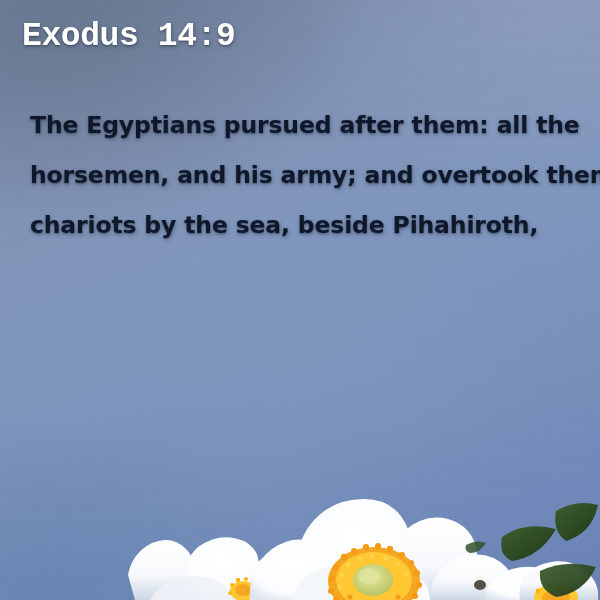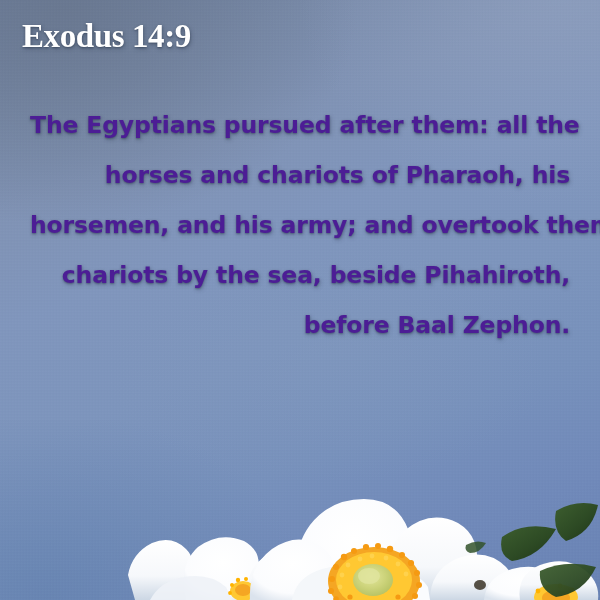--- a/index.html
+++ b/index.html
@@ -70,42 +70,42 @@
     background-image:
       repeating-linear-gradient(0deg, rgba(255,255,255,0.05) 0px, rgba(255,255,255,0.05) 1px, rgba(0,0,0,0.035) 2px, rgba(0,0,0,0.035) 3px),
       repeating-linear-gradient(90deg, rgba(255,255,255,0.04) 0px, rgba(255,255,255,0.04) 1px, rgba(0,0,0,0.03) 2px, rgba(0,0,0,0.03) 3px);
   }
 
   
   .verse-title {
     position: absolute;
     left: 22px;
     top: 18px;
-    font-family: Liberation Serif, serif;
+    font-family: Liberation Mono, monospace;
     font-weight: bold;
     font-size: 33px;
     letter-spacing: -0.4px;
     color: #ffffff;
     text-shadow:
       0 1px 2px rgba(40,52,72,0.55),
       1px 2px 4px rgba(40,52,72,0.35);
     white-space: nowrap;
   }
   .verse-body {
     position: absolute;
     left: 30px;
     top: 100px;
     width: 540px;
-    text-align: right;
+    text-align: left;
     font-family: "DejaVu Sans", sans-serif;
     font-weight: bold;
     font-size: 23.5px;
     line-height: 50px;
     letter-spacing: -0.15px;
-    color: #4c1d95;
+    color: #0f172a;
     text-shadow:
       0 1px 2px rgba(40,52,72,0.5),
       1px 2px 4px rgba(40,52,72,0.3);
   }
   .verse-line { display: block; white-space: nowrap; }
 
   
   .flora {
     position: absolute;
     left: 0;
@@ -124,24 +124,22 @@
   <div class="sky-tint-tl"></div>
   <div class="sky-tint-tr"></div>
   <div class="sky-tint-mid"></div>
   <div class="sky-tint-bl"></div>
   <div class="sky-grain"></div>
 
   <div class="verse-title">Exodus 14:9</div>
 
   <div class="verse-body">
     <span class="verse-line">The Egyptians pursued after them: all the</span>
-    <span class="verse-line">horses and chariots of Pharaoh, his</span>
     <span class="verse-line">horsemen, and his army; and overtook them</span>
     <span class="verse-line">chariots by the sea, beside Pihahiroth,</span>
-    <span class="verse-line">before Baal Zephon.</span>
   </div>
 
   <div class="flora">
     <svg viewBox="0 0 600 175" preserveAspectRatio="none" xmlns="http://www.w3.org/2000/svg">
       <defs>
         <radialGradient id="petalShade" cx="50%" cy="40%" r="70%">
           <stop offset="0%" stop-color="#ffffff"></stop>
           <stop offset="70%" stop-color="#fbfcfe"></stop>
           <stop offset="100%" stop-color="#dbe3ed"></stop>
         </radialGradient>

